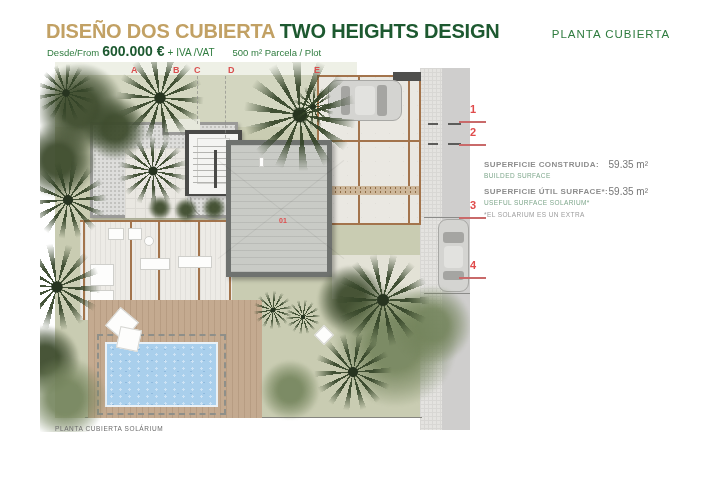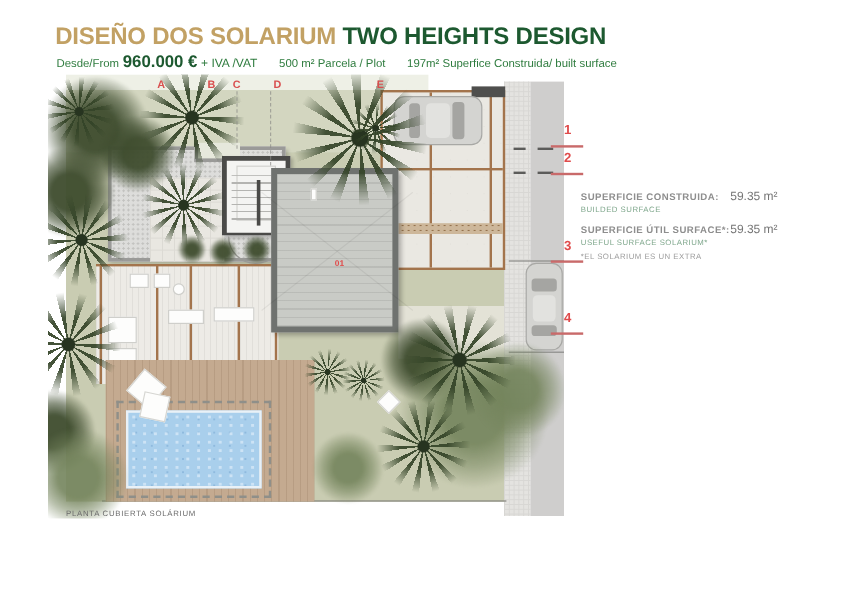--- a/index.html
+++ b/index.html
@@ -99,34 +99,34 @@
   
   .info-label{font-size:8px;letter-spacing:.4px;color:#8e8e8e;white-space:nowrap;font-weight:bold;}
   .info-value{font-size:10px;color:#767676;width:50px;text-align:right;white-space:nowrap;}
   .info-sub{font-size:6.5px;letter-spacing:.4px;color:#7fa78c;white-space:nowrap;}
   .info-foot{font-size:6.5px;letter-spacing:.4px;color:#9c9c9c;white-space:nowrap;}
 </style>
 </head>
 <body>
 
 <div class="abs title">
-  <span class="es">DISEÑO DOS SOLARIUM</span>
+  <span class="es">DISEÑO DOS CUBIERTA</span>
   <span> </span>
   <span class="en">TWO HEIGHTS DESIGN</span>
 </div>
 
 <div class="abs subtitle">
   <span class="sm">Desde/From</span>
-  <span class="price">960.000 €</span>
+  <span class="price">600.000 €</span>
   <span class="vat">+ IVA /VAT</span>
   <span class="sm gap">500 m² Parcela / Plot</span>
-  <span class="sm">197m² Superfice Construida/ built surface</span>
 </div>
 
 <div class="abs plan-name">
+  <div>PLANTA CUBIERTA</div>
 </div>
 
 <div id="plan" class="abs">
 
   <div class="abs margin-top"></div>
   <div class="abs grass"></div>
   <div class="abs grass-top"></div>
 
   <div class="abs sidewalk"></div>
   <div class="abs road"></div>

